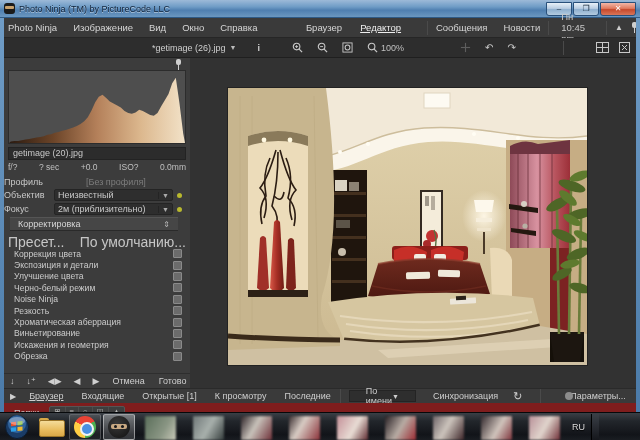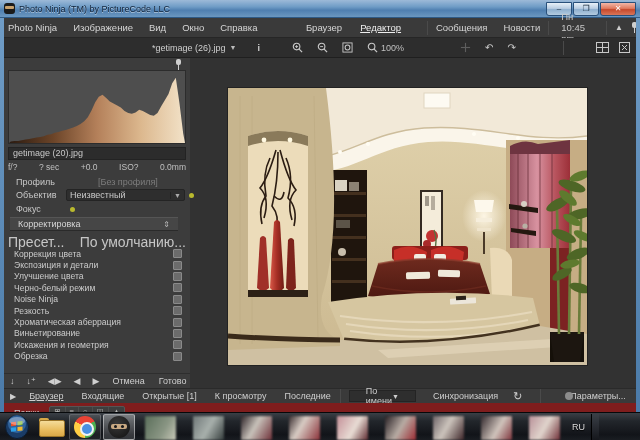--- a/index.html
+++ b/index.html
@@ -46,21 +46,21 @@
   #toolbar-right { margin-left:auto; display:flex; align-items:center; gap:10px; padding-right:12px; }
   .icon-svg { display:block; }
 
   
   #left-panel { left:4px; top:58px; width:186px; height:330px; background:#3c3c3c; z-index:1; }
   #panel-pin { position:absolute; right:8px; top:1px; }
   #histogram-box { position:absolute; left:4px; top:12px; width:178px; height:74px; background:#4e4e4e; border:1px solid #2c2c2c; }
   #filename-field { position:absolute; left:4px; top:89px; width:178px; height:13px; background:#2c2c2c; border:1px solid #232323;
     color:#c8c8c8; font-size:9px; line-height:11px; padding:0 4px; }
   #exif-row { position:absolute; left:4px; top:104px; width:178px; display:flex; justify-content:space-between; font-size:8.5px; color:#c0c0c0; }
-  .prow { position:absolute; left:12px; width:178px; height:14px; display:flex; align-items:center; font-size:9px; }
+  .prow { position:absolute; left:0; width:178px; height:14px; display:flex; align-items:center; font-size:9px; }
   .prow .lbl { width:50px; color:#c8c8c8; }
   .muted { color:#7c7c7c;padding-left:32px; }
   .dropdown { flex:1; height:12px; background:#2e2e2e; border:1px solid #242424; border-radius:2px;
     display:flex; align-items:center; padding:0 3px; color:#c9c9c9; }
   .dropdown .dd-arrow { margin-left:auto; font-size:7px; color:#aaa; border-left:1px solid #242424; padding-left:3px; }
   .dot { width:5px; height:5px; border-radius:50%; background:#b9b92e; margin-left:4px; flex:0 0 auto; }
   #section-header { position:absolute; left:0; top:159px; width:168px; height:14px; background:#464646;
     border-top:1px solid #555; border-bottom:1px solid #2a2a2a; display:flex; align-items:center; padding:0 8px; font-size:9px; color:#d6d6d6;margin-left:6px; }
   #section-header .updown { margin-left:auto; font-size:8px; color:#bbb; }
   #preset-row { position:absolute; left:4px; top:176px; width:178px; display:flex; font-size:14px; color:#c6c6c6; }
@@ -253,20 +253,24 @@
     <span class="lbl">Объектив</span>
     <span class="dropdown">
       <span>Неизвестный</span>
       <span class="dd-arrow">▼</span>
     </span>
     <span class="dot"></span>
   </div>
 
   <div class="prow" style="top:144px;">
     <span class="lbl">Фокус</span>
+    <span class="dropdown">
+      <span>2м (приблизительно)</span>
+      <span class="dd-arrow">▼</span>
+    </span>
     <span class="dot"></span>
   </div>
 
   <div id="section-header">
     <span>Корректировка</span>
     <span class="updown">⇕</span>
   </div>
 
   <div id="preset-row">
     <span>Пресет...</span>

